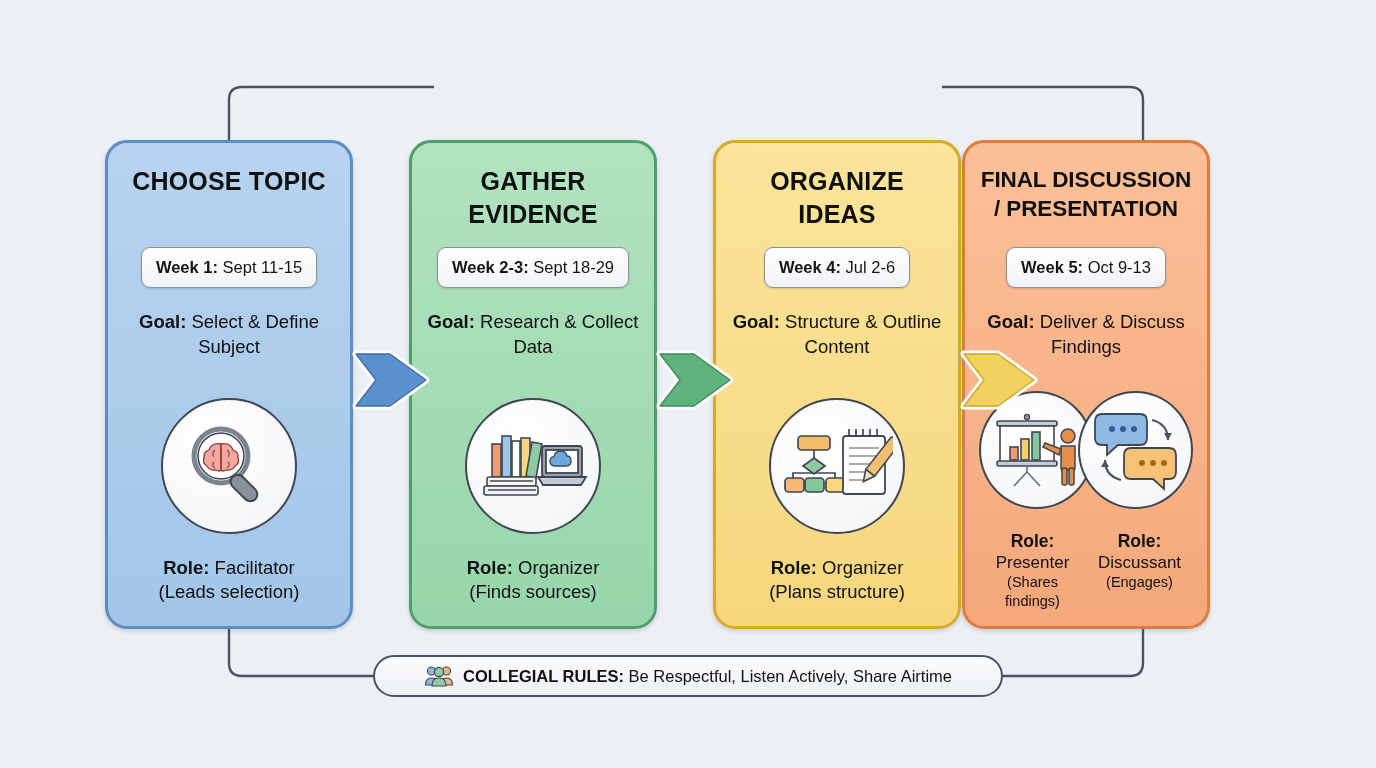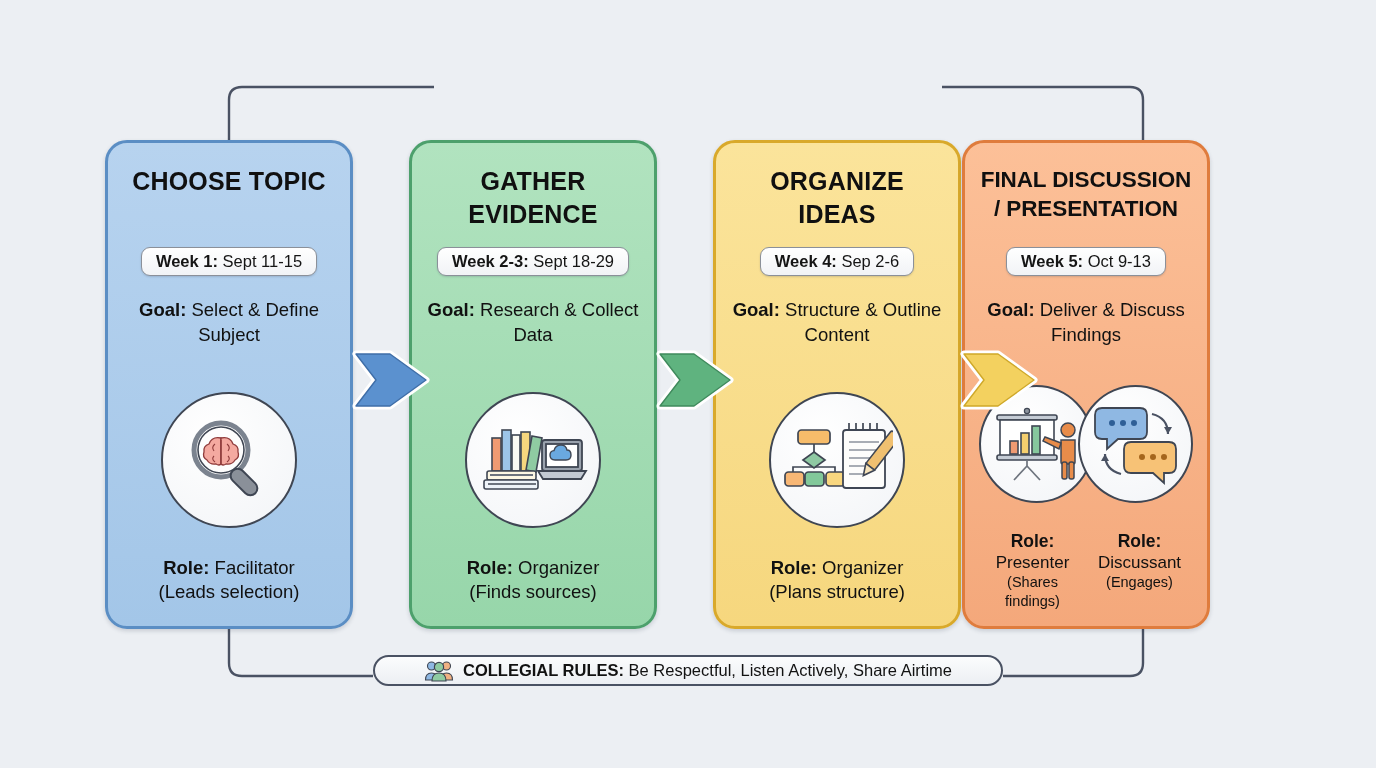--- a/index.html
+++ b/index.html
@@ -82,21 +82,21 @@
     color: #101010;
     margin: 0 0 14px 0;
     min-height: 68px;
   }
   .card.c4 .card-title { font-size: 22.5px; letter-spacing: -0.1px; }
 
   .week-pill {
     background: linear-gradient(180deg,#ffffff 0%, #f1f3f6 100%);
     border: 1.8px solid #8b9099;
     border-radius: 9px;
-    padding: 4px 14px;
+    padding: 10px 14px;
     font-size: 16.5px;
     white-space: nowrap;
     color: #151515;
     box-shadow: 0 1px 2px rgba(40,50,70,0.18);
   }
   .week-pill b { font-weight: 700; }
 
   .goal {
     margin-top: 22px;
     font-size: 18.5px;
@@ -166,21 +166,21 @@
   .arrow.a1 { left: 352px; }
   .arrow.a2 { left: 656px; }
   .arrow.a3 { left: 960px; }
 
   
   .footer-pill {
     position: absolute;
     left: 373px;
     top: 655px;
     width: 630px;
-    height: 31px;
+    height: 42px;
     border: 2.2px solid #4a5263;
     border-radius: 22px;
     background: linear-gradient(180deg,#fbfcfd 0%, #eceff3 100%);
     display: flex;
     align-items: center;
     justify-content: center;
     gap: 9px;
     box-sizing: border-box;
     z-index: 5;
   }
@@ -275,21 +275,21 @@
     </div>
     <div class="role">
       <b>Role:</b><span> Organizer</span><br>
       <span>(Finds sources)</span>
     </div>
   </div>
 
   <div class="card c3">
     <div class="card-title">ORGANIZE IDEAS</div>
     <div class="week-pill">
-      <b>Week 4:</b><span> Sep 2-6</span>
+      <b>Week 4:</b><span> Jul 2-6</span>
     </div>
     <div class="goal">
       <b>Goal:</b><span> Structure &amp; Outline Content</span>
     </div>
     <div class="icon-area">
       <div class="icon-circle">
         <svg width="112" height="104" viewBox="0 0 112 104">
           <g stroke="#3f4653" stroke-width="1.7" fill="none">
             <path d="M33 36 v10"></path>
             <path d="M12 66 v-7 h42 v7"></path>

